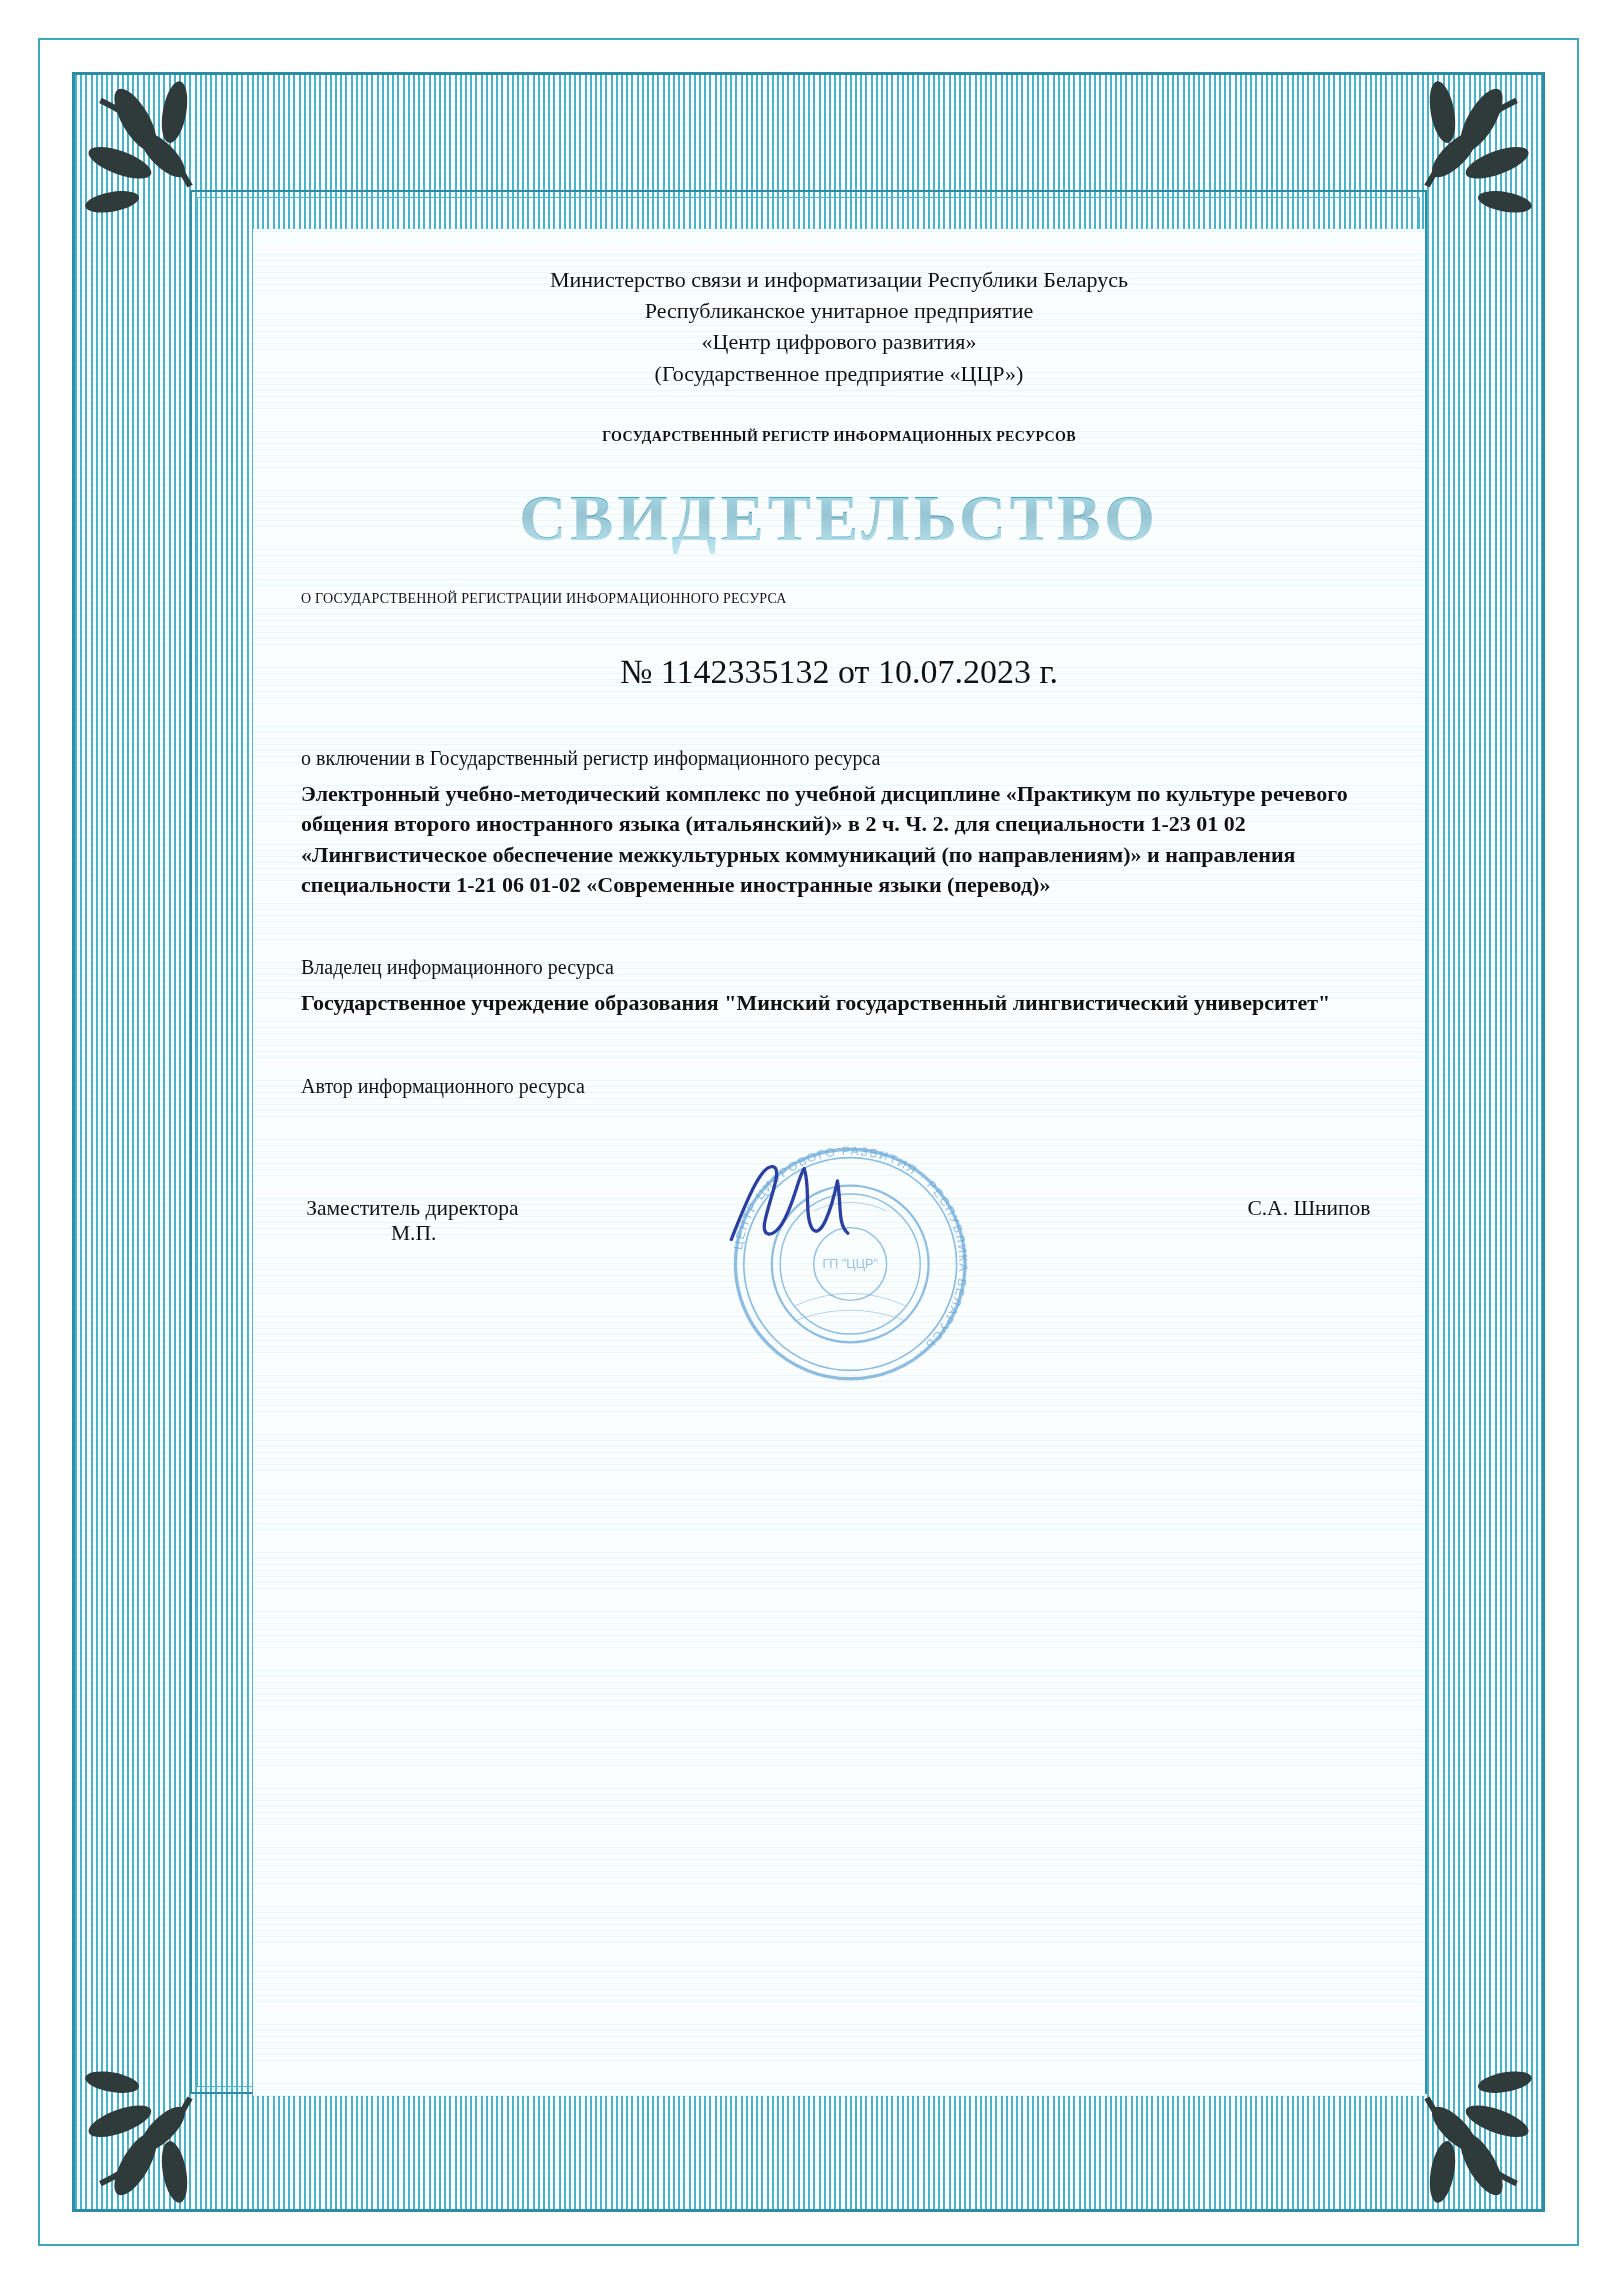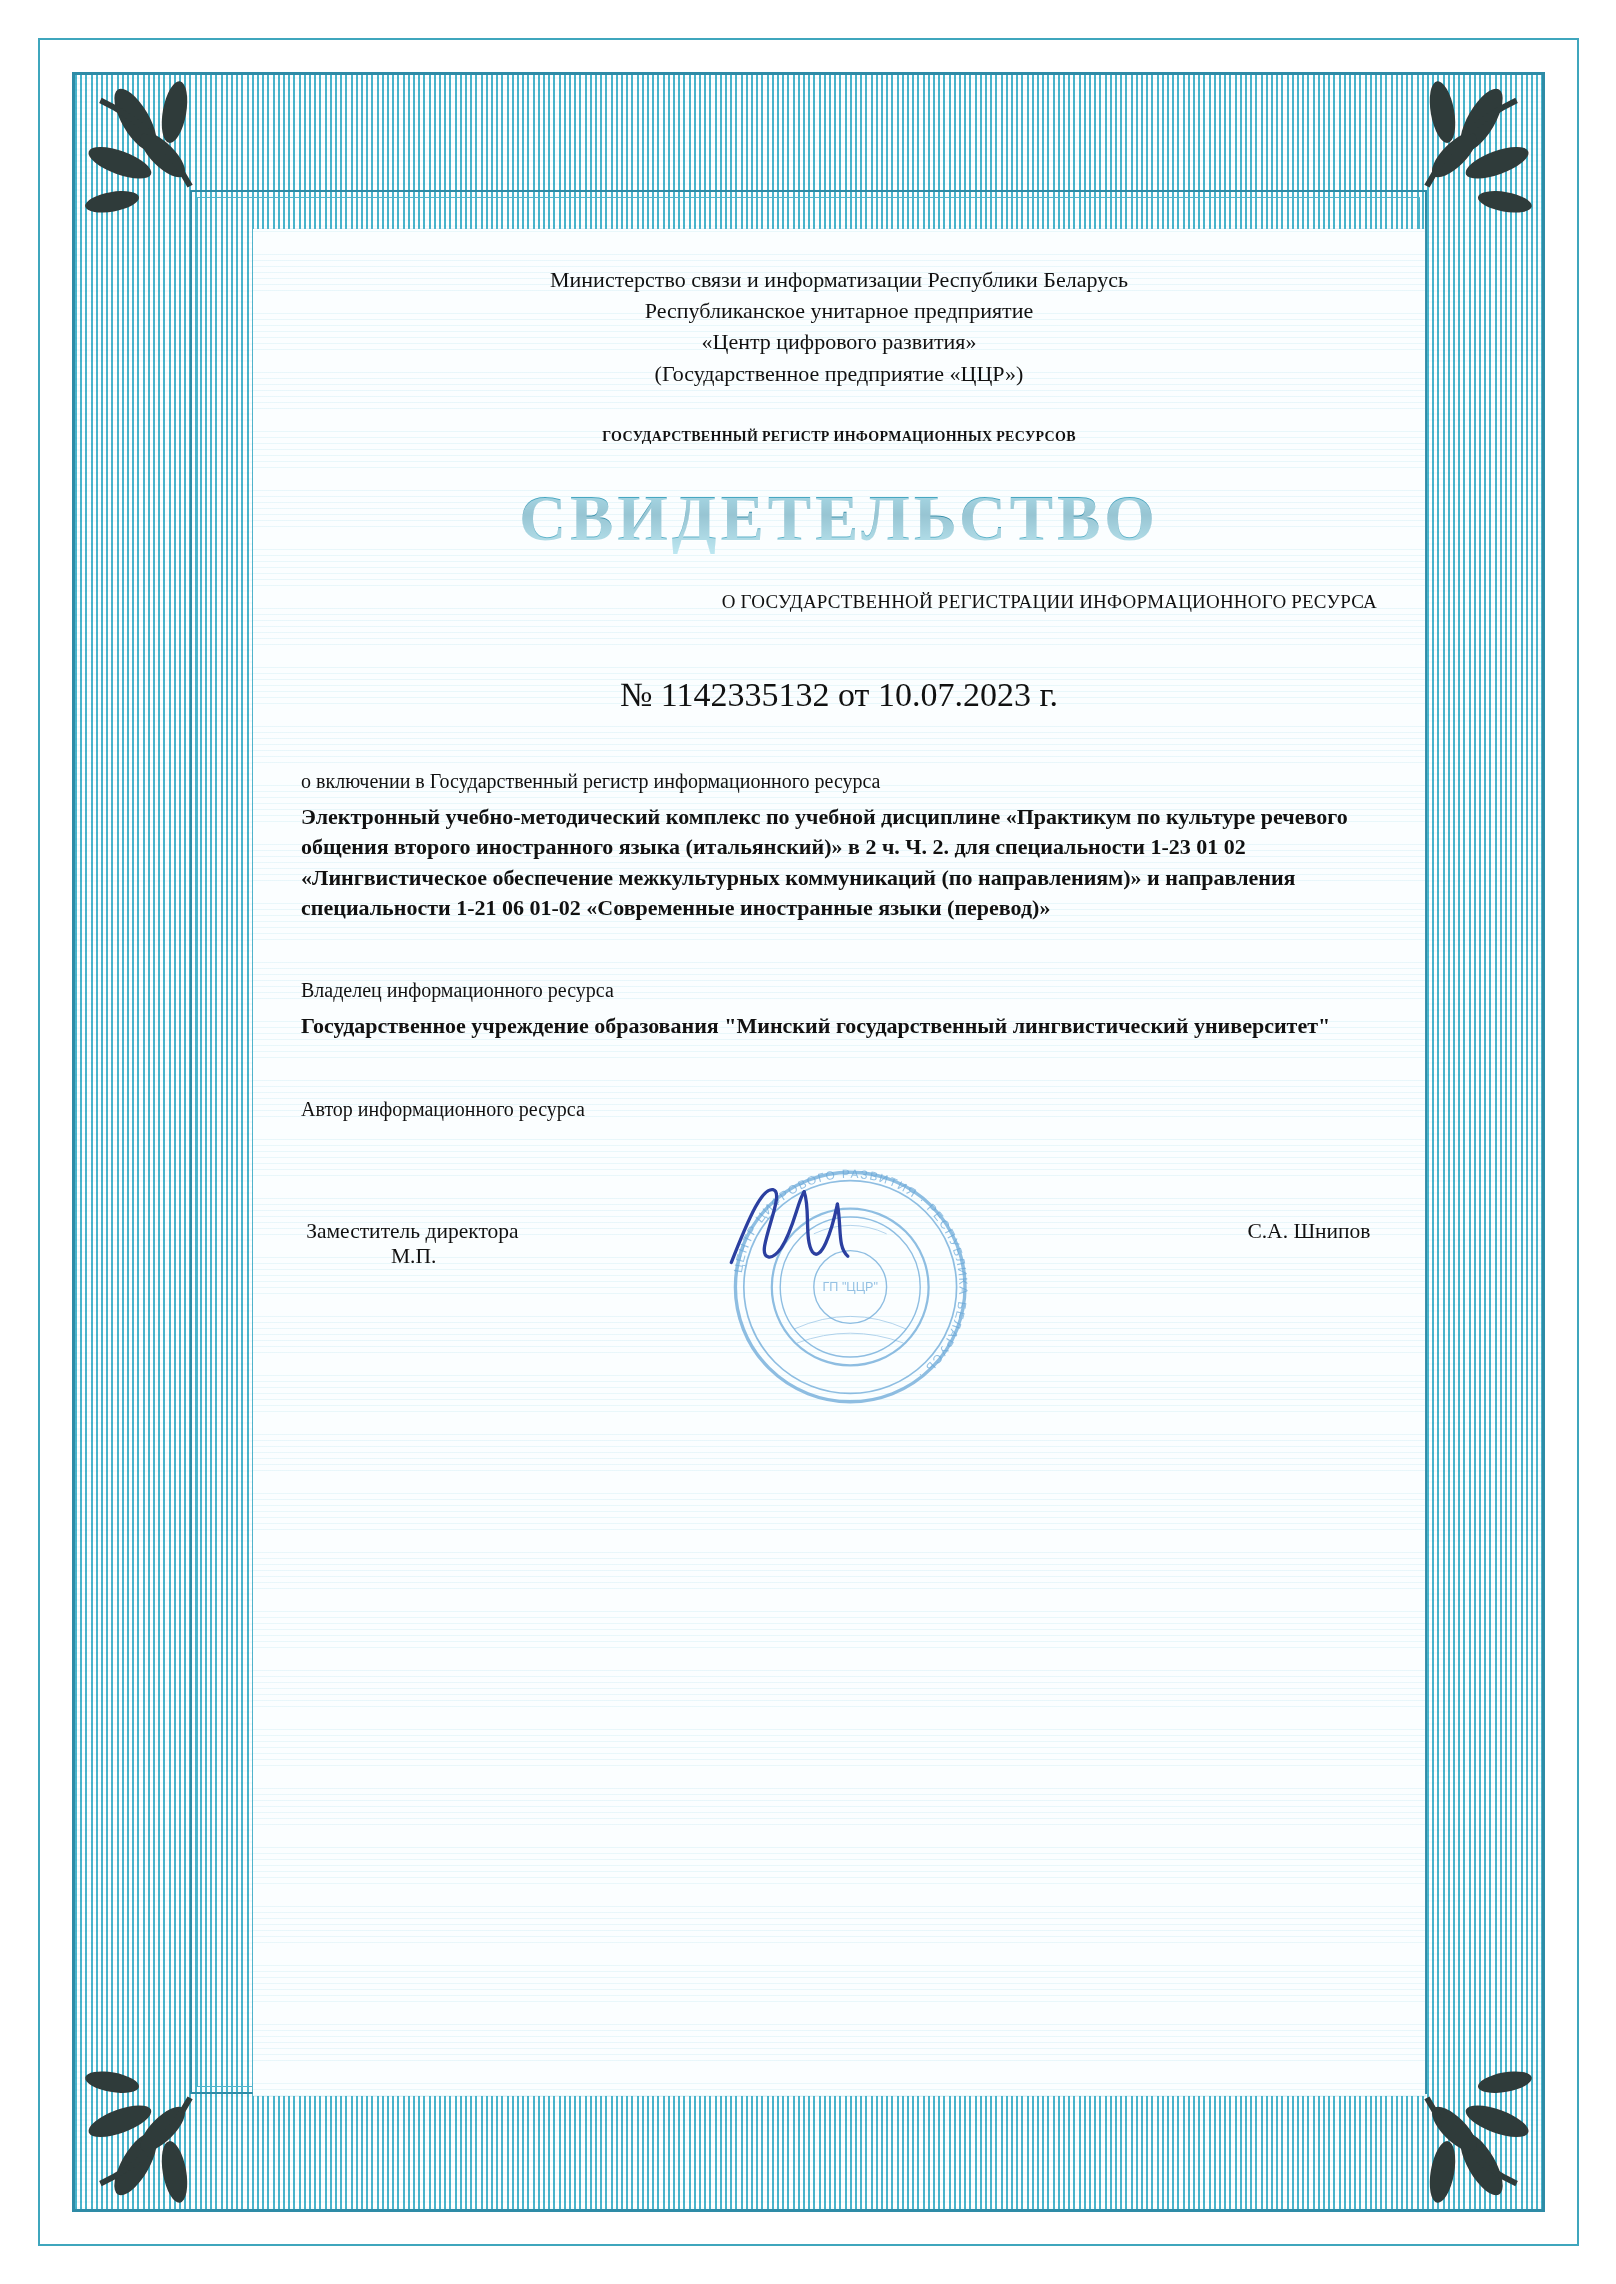--- a/index.html
+++ b/index.html
@@ -139,30 +139,30 @@
     font-weight: bold;
     letter-spacing: 3.9px;
     background: linear-gradient(180deg, #5fc3dc 0%, #2f8aa6 45%, #7fd3e6 100%);
     -webkit-background-clip: text;
     background-clip: text;
     color: transparent;
     text-shadow: 0 1.3px 0 rgba(255,255,255,0.5);
   }
 
   .subtitle {
-    text-align: right;
+    text-align: left;
     margin-top: 35px;
-    font-size: 19px;
+    font-size: 14px;
     letter-spacing: 0.2px;
     color: #111;
   }
 
   .number-line {
     text-align: center;
-    margin-top: 63px;
+    margin-top: 46px;
     font-size: 34px;
     color: #111;
   }
 
   .section {
     margin-top: 56px;
   }
 
   .label {
     font-size: 20px;

